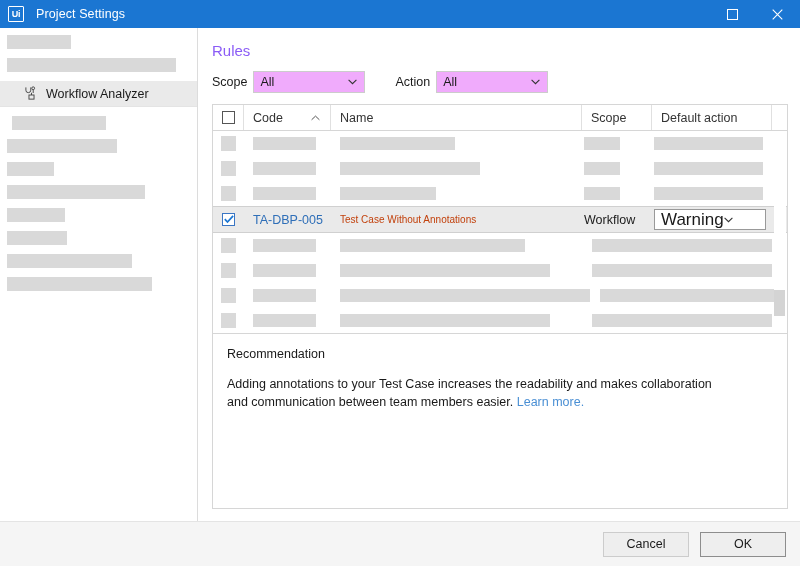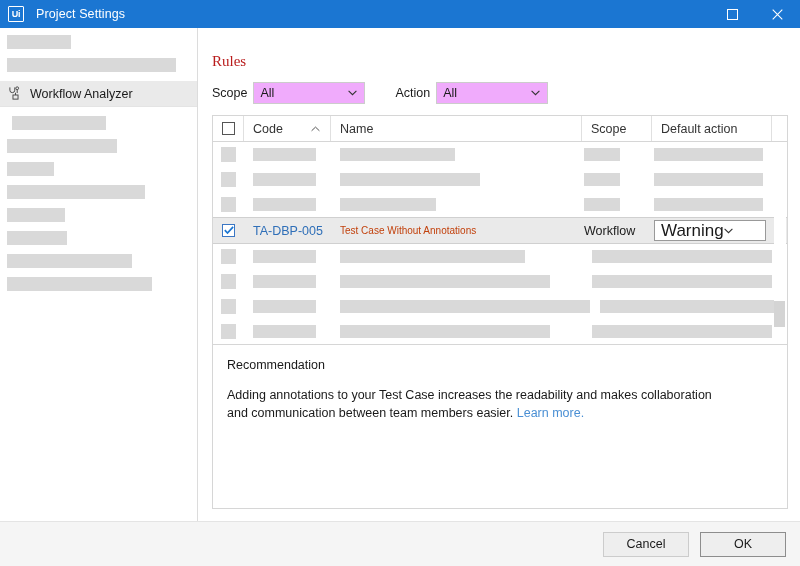--- a/index.html
+++ b/index.html
@@ -103,21 +103,21 @@
     height: 14px;
     border-radius: 0;
   }
   .sidebar .ph { margin-bottom: 9px; }
   .side-sel {
     height: 26px;
     background: #eaeaea;
     border-bottom: 1px solid #e4e4e4;
     display: flex;
     align-items: center;
-    padding-left: 8px;
+    padding-left: 24px;
     box-sizing: border-box;
     margin-bottom: 9px;
   }
   .side-sel-label {
     font-size: 12.5px;
     color: #1a1a1a;
     margin-left: 7px;
   }
   .wa-icon { width: 15px; height: 15px; display: block; }
 
@@ -126,24 +126,23 @@
     flex: 1 1 auto;
     min-width: 0;
     padding: 14px 12px 0 14px;
     box-sizing: border-box;
     display: flex;
     flex-direction: column;
     background: #ffffff;
   }
   .section-title {
     font-size: 15px;
-    color: #b91c1c;
-    margin: 11px 0 12px 0;
+    color: #8b5cf6;
+    margin: 0 0 12px 0;
     font-weight: normal;
-    font-family: Liberation Serif, serif;
   }
 
   
   .filters {
     display: flex;
     align-items: center;
     margin-bottom: 11px;
     flex: 0 0 auto;
   }
   .filter-label {

